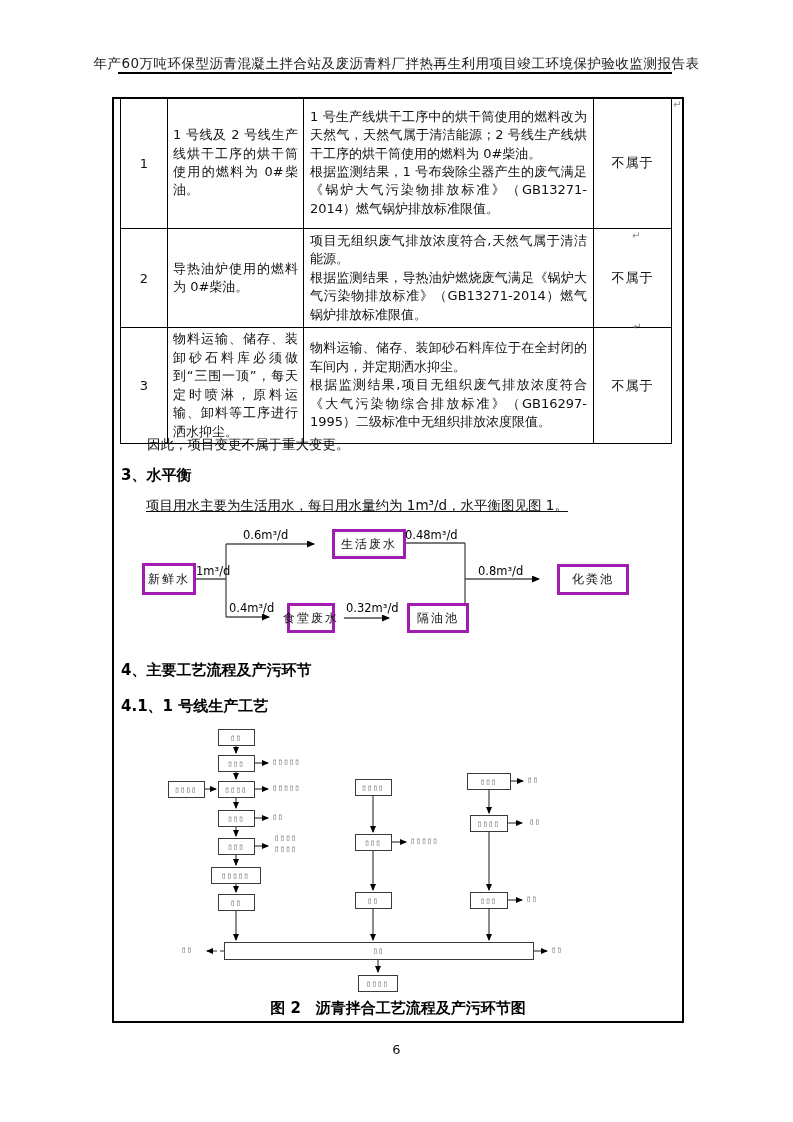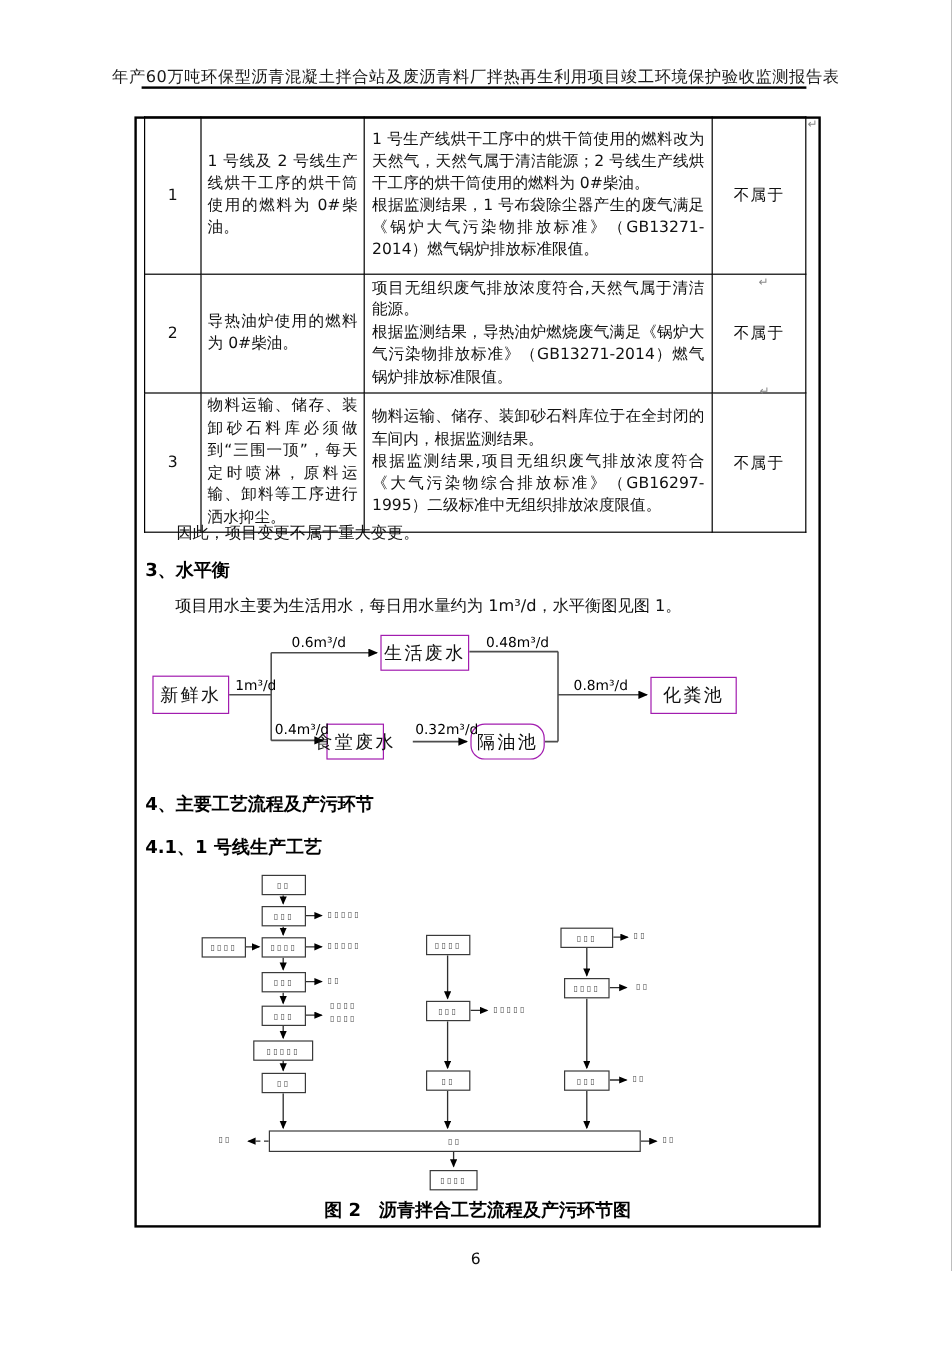--- a/index.html
+++ b/index.html
@@ -20,29 +20,29 @@
   }
   table.chg {
     position:absolute; top:97px; left:120px; width:551px;
     border-collapse:collapse; table-layout:fixed; font-size:13px;
   }
   table.chg td { border:1.5px solid #000; vertical-align:middle; }
   td.c-no { width:47px; text-align:center; }
   td.c-req { width:136px; padding:2px 5px; text-align:justify; line-height:1.42; }
   td.c-act { width:290px; padding:3px 6px; vertical-align:top; text-align:justify; line-height:1.42; }
   td.c-con { width:78px; text-align:center; letter-spacing:1px; }
-  .para { font-size:13.5px; line-height:1.35; color:#111; }
+  .para { font-size:13.5px; line-height:1.35; color:#111;text-decoration:underline; }
   .indent { text-indent:27px; }
   .hd { font-weight:bold; font-size:15px; color:#000; }
   .fig { position:absolute; }
   .fig svg { position:absolute; top:0; left:0; }
   .fbox {
-    position:absolute; background:#fff; border:1px solid #a21caf;
+    position:absolute; background:#fff; border:3px solid #a21caf;
     display:flex; align-items:center; justify-content:center;
-    font-size:15px; letter-spacing:2px; color:#111; white-space:nowrap;
+    font-size:12px; letter-spacing:2px; color:#111; white-space:nowrap;margin-left:15px;
   }
   .flbl { position:absolute; font-size:11.5px; color:#000; white-space:nowrap; }
   .pbox {
     position:absolute; background:#fff; border:1px solid #3a3a3a;
     display:flex; align-items:center; justify-content:center;
     font-size:6.5px; letter-spacing:2px; color:#444; white-space:nowrap; overflow:hidden;
   }
   .pout { position:absolute; font-size:6.5px; letter-spacing:2px; color:#444; white-space:nowrap; line-height:9px; }
   .figcap { position:absolute; left:112px; width:572px; text-align:center; font-weight:bold; font-size:15px; color:#000; }
   .pgnum { position:absolute; top:1042px; left:0; width:793px; text-align:center; font-size:13px; }
@@ -75,21 +75,21 @@
       <td class="c-act">
         <div>项目无组织废气排放浓度符合,天然气属于清洁能源。</div>
         <div>根据监测结果，导热油炉燃烧废气满足《锅炉大气污染物排放标准》（GB13271-2014）燃气锅炉排放标准限值。</div>
       </td>
       <td class="c-con">不属于</td>
     </tr>
     <tr style="height:110px;">
       <td class="c-no">3</td>
       <td class="c-req">物料运输、储存、装卸砂石料库必须做到“三围一顶”，每天定时喷淋，原料运输、卸料等工序进行洒水抑尘。</td>
       <td class="c-act">
-        <div>物料运输、储存、装卸砂石料库位于在全封闭的车间内，根据监测结果。</div>
+        <div>物料运输、储存、装卸砂石料库位于在全封闭的车间内，并定期洒水抑尘。</div>
         <div>根据监测结果,项目无组织废气排放浓度符合《大气污染物综合排放标准》（GB16297-1995）二级标准中无组织排放浓度限值。</div>
       </td>
       <td class="c-con">不属于</td>
     </tr>
   </tbody>
     </table>
 
   <div class="pmark" style="top:99px;left:673px;">↵</div>
   <div class="pmark" style="top:230px;left:632px;">↵</div>
   <div class="pmark" style="top:321px;left:633px;">↵</div>
@@ -112,24 +112,24 @@
         <path d="M114,17 V90"></path>
         <path d="M114,17 H202" marker-end="url(#ah1)"></path>
         <path d="M279,16 H353"></path>
         <path d="M353,16 V91"></path>
         <path d="M353,52 H427" marker-end="url(#ah1)"></path>
         <path d="M114,90 H157" marker-end="url(#ah1)"></path>
         <path d="M232,91 H277" marker-end="url(#ah1)"></path>
         <path d="M342,91 H353"></path>
       </g>
     </svg>
-    <div class="fbox" style="left:15px;top:36px;width:64px;height:32px;">新鲜水</div>
+    <div class="fbox" style="left:15px;top:36px;width:54px;height:32px;">新鲜水</div>
     <div class="fbox" style="left:205px;top:2px;width:74px;height:30px;">生活废水</div>
     <div class="fbox" style="left:160px;top:76px;width:48px;height:30px;">食堂废水</div>
-    <div class="fbox" style="left:280px;top:76px;width:62px;height:30px;border-radius:12px;">隔油池</div>
+    <div class="fbox" style="left:280px;top:76px;width:62px;height:30px;">隔油池</div>
     <div class="fbox" style="left:430px;top:37px;width:72px;height:31px;">化粪池</div>
     <div class="flbl" style="left:84px;top:37px;">1m³/d</div>
     <div class="flbl" style="left:131px;top:1px;">0.6m³/d</div>
     <div class="flbl" style="left:293px;top:1px;">0.48m³/d</div>
     <div class="flbl" style="left:117px;top:74px;">0.4m³/d</div>
     <div class="flbl" style="left:234px;top:74px;">0.32m³/d</div>
     <div class="flbl" style="left:366px;top:37px;">0.8m³/d</div>
   </div>
 
   <div class="abs hd" style="top:661px;left:121px;">4、主要工艺流程及产污环节</div>

